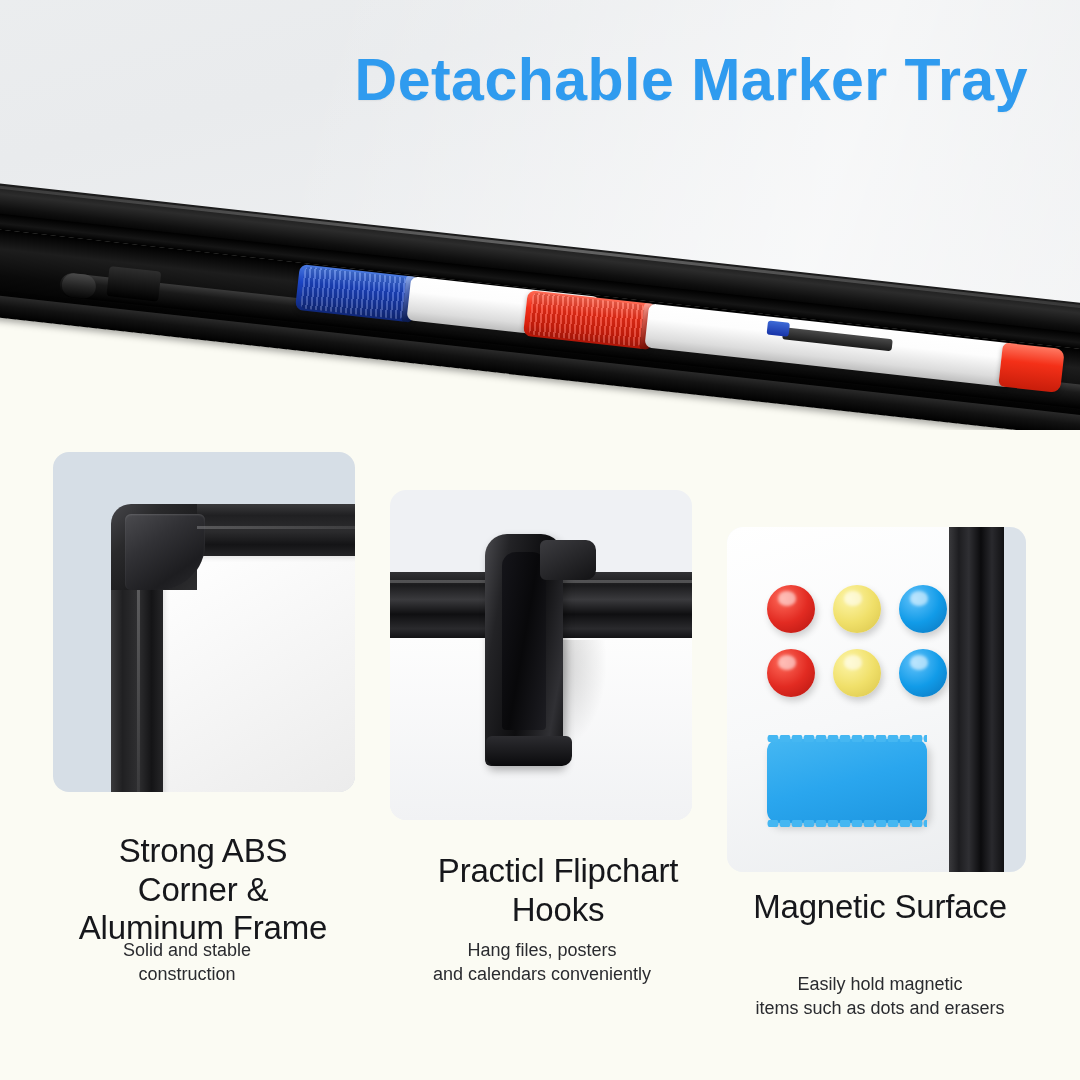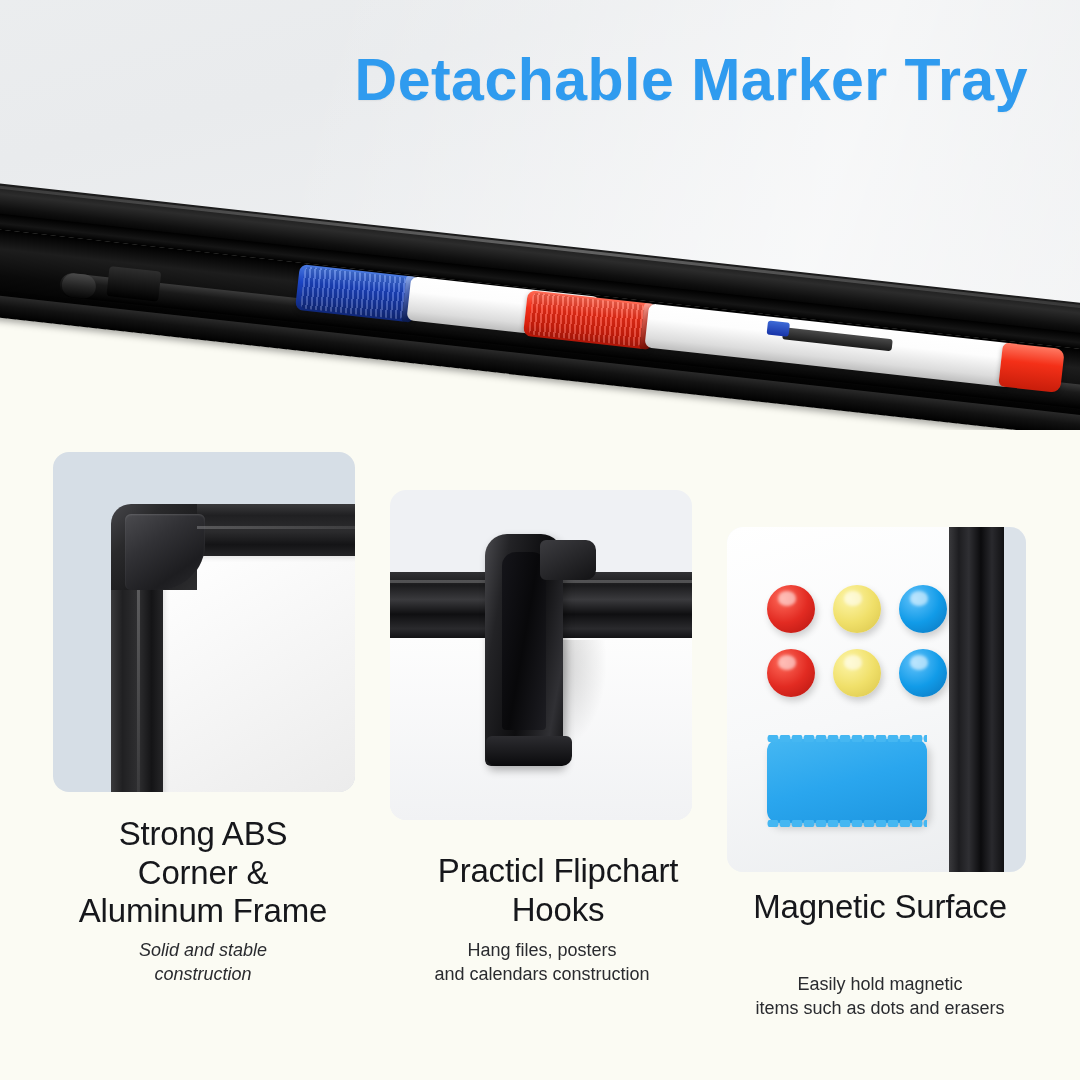--- a/index.html
+++ b/index.html
@@ -175,21 +175,21 @@
     position:absolute; left:86px; top:22px; width:214px; height:3px;
     background:linear-gradient(90deg,rgba(255,255,255,.22),rgba(255,255,255,.05));
   }
   .cw-board {
     position:absolute; left:52px; top:52px; width:248px; height:248px;
     background:linear-gradient(150deg,#ffffff,#f2f2f2 60%,#e9e9e9);
     border-radius:3px 0 0 0;
     box-shadow:inset 2px 2px 5px rgba(0,0,0,.10);
   }
   #card1-title { left:38px; top:815px; width:330px; }
-  #card1-desc  { left:48px; top:938px; width:310px;font-style:italic; }
+  #card1-desc  { left:32px; top:938px; width:310px; }
 
   
   #card2 { left:390px; top:490px; width:302px; height:330px; background:#eff1f4; }
   .hook-rail {
     position:absolute; left:0; top:82px; width:302px; height:66px;
     background:linear-gradient(180deg,#313134 0%,#1b1b1d 20%,#3a3a3d 42%,#0f0f11 64%,#2a2a2d 86%,#131315 100%);
   }
   .hook-rail-hl {
     position:absolute; left:0; top:8px; width:100%; height:3px;
     background:rgba(255,255,255,.22);
@@ -321,21 +321,21 @@
     <div class="corner-wrap">
       <div class="cw-board"></div>
       <div class="cw-frame-top"></div>
       <div class="cw-frame-left"></div>
       <div class="cw-corner-round"></div>
       <div class="cw-abs"></div>
       <div class="cw-seam-v"></div>
       <div class="cw-seam-h"></div>
     </div>
   </div>
-  <div class="card-title" id="card1-title" style="white-space:pre-line;">Strong ABS
+  <div class="card-title" id="card1-title" style="white-space:pre-line;margin-top:17px;">Strong ABS
 Corner &amp;
 Aluminum Frame</div>
   <div class="card-desc" id="card1-desc" style="white-space:pre-line;">Solid and stable
 construction</div>
 
   <div class="card white" id="card2">
     <div style="position:absolute;inset:0;">
       <div class="hook-board"></div>
       <div class="hook-shadow"></div>
       <div class="hook-rail">
@@ -343,21 +343,21 @@
       </div>
       <div class="hook-body"></div>
       <div class="hook-inner-cut"></div>
       <div class="hook-tab"></div>
       <div class="hook-foot"></div>
     </div>
   </div>
   <div class="card-title" id="card2-title" style="white-space:pre-line;">Practicl Flipchart
 Hooks</div>
   <div class="card-desc" id="card2-desc" style="white-space:pre-line;">Hang files, posters
-and calendars construction</div>
+and calendars conveniently</div>
 
   <div class="card white" id="card3">
     <div style="position:absolute;inset:0;">
       <div class="mag-board"></div>
 
       <div class="dot red" style="left:40px;  top:58px;"></div>
       <div class="dot yellow" style="left:106px; top:58px;"></div>
       <div class="dot blue" style="left:172px; top:58px;"></div>
       <div class="dot red" style="left:40px;  top:122px;"></div>
       <div class="dot yellow" style="left:106px; top:122px;"></div>

